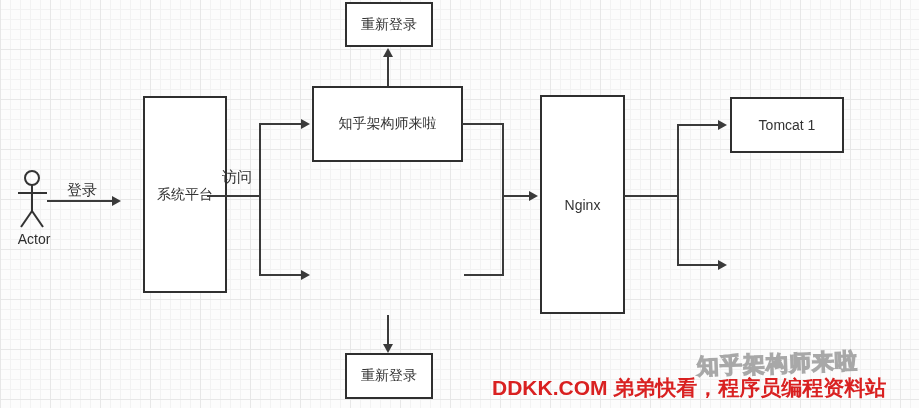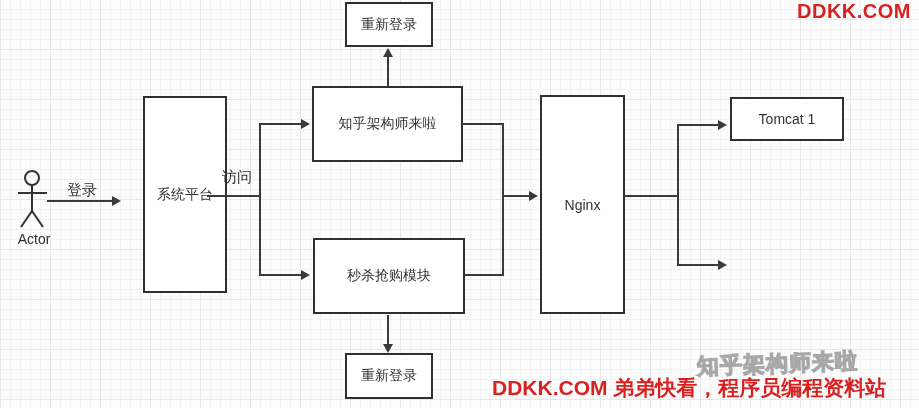--- a/index.html
+++ b/index.html
@@ -62,33 +62,30 @@
   </div>
 
   <div class="node" style="left:312px;top:86px;width:151px;height:76px;">
     <span>知乎架构师来啦</span>
   </div>
 
   <div class="node" style="left:123px;top:96px;width:84px;height:197px;margin-left:20px;">
     <span>系统平台</span>
   </div>
 
-  <div class="node" style="left:313px;top:238px;width:152px;height:76px;">
-    <span>秒杀抢购模块</span>
-  </div>
 
   <div class="node" style="left:345px;top:353px;width:88px;height:46px;">
     <span>重新登录</span>
   </div>
 
   <div class="node" style="left:540px;top:95px;width:85px;height:219px;">
     <span>Nginx</span>
   </div>
 
-  <div class="node" style="left:730px;top:97px;width:114px;height:44px;">
+  <div class="node" style="left:730px;top:97px;width:114px;height:56px;">
     <span>Tomcat 1</span>
   </div>
 
 
   <div class="hline" style="left:47px;top:200px;width:66px;"></div>
   <div class="ah ah-right" style="left:112px;top:196px;"></div>
   <div class="edge-label" style="left:67px;top:181px;">登录</div>
 
   <div class="hline" style="left:207px;top:195px;width:53px;"></div>
   <div class="edge-label" style="left:222px;top:168px;">访问</div>
@@ -111,16 +108,15 @@
   <div class="ah ah-right" style="left:529px;top:191px;"></div>
 
   <div class="hline" style="left:624px;top:195px;width:55px;"></div>
   <div class="vline" style="left:677px;top:124px;height:142px;"></div>
   <div class="hline" style="left:677px;top:124px;width:42px;"></div>
   <div class="ah ah-right" style="left:718px;top:120px;"></div>
   <div class="hline" style="left:677px;top:264px;width:42px;"></div>
   <div class="ah ah-right" style="left:718px;top:260px;"></div>
 
   <div class="watermark">知乎架构师来啦</div>
-  <div class="brand-top">DDKK.COM</div>
   <div class="brand-bottom">DDKK.COM 弟弟快看，程序员编程资料站</div>
 
 </div>
 
 </body></html>

